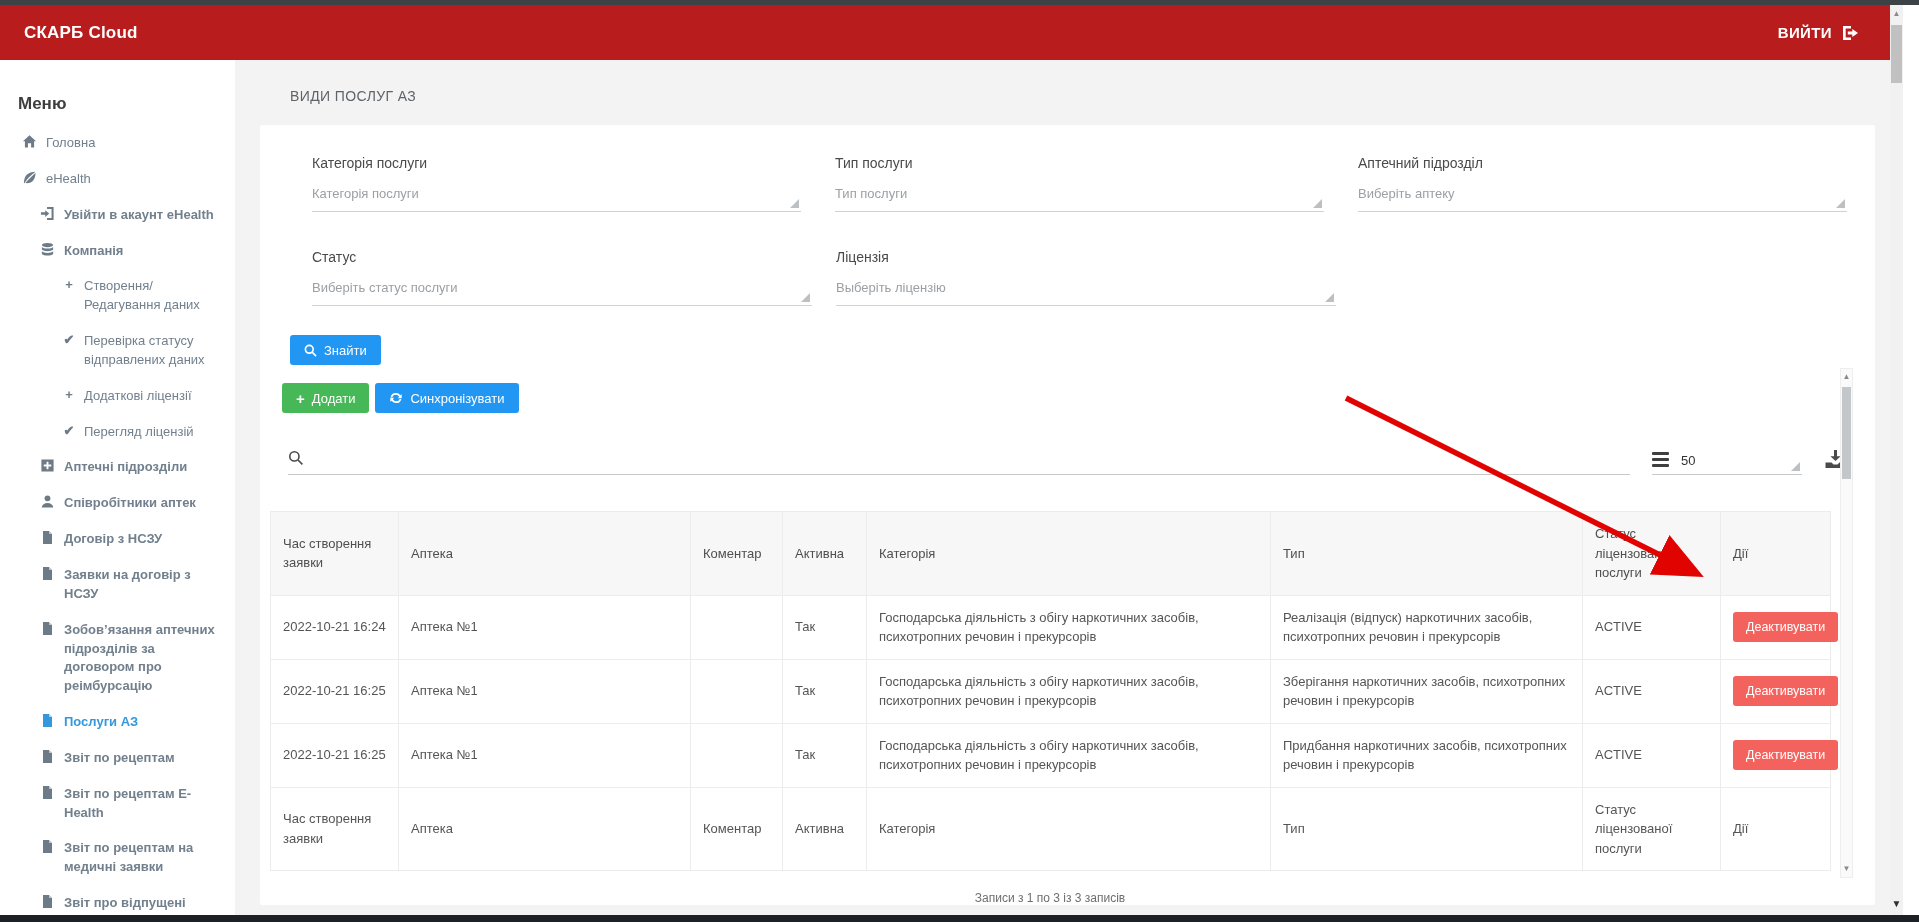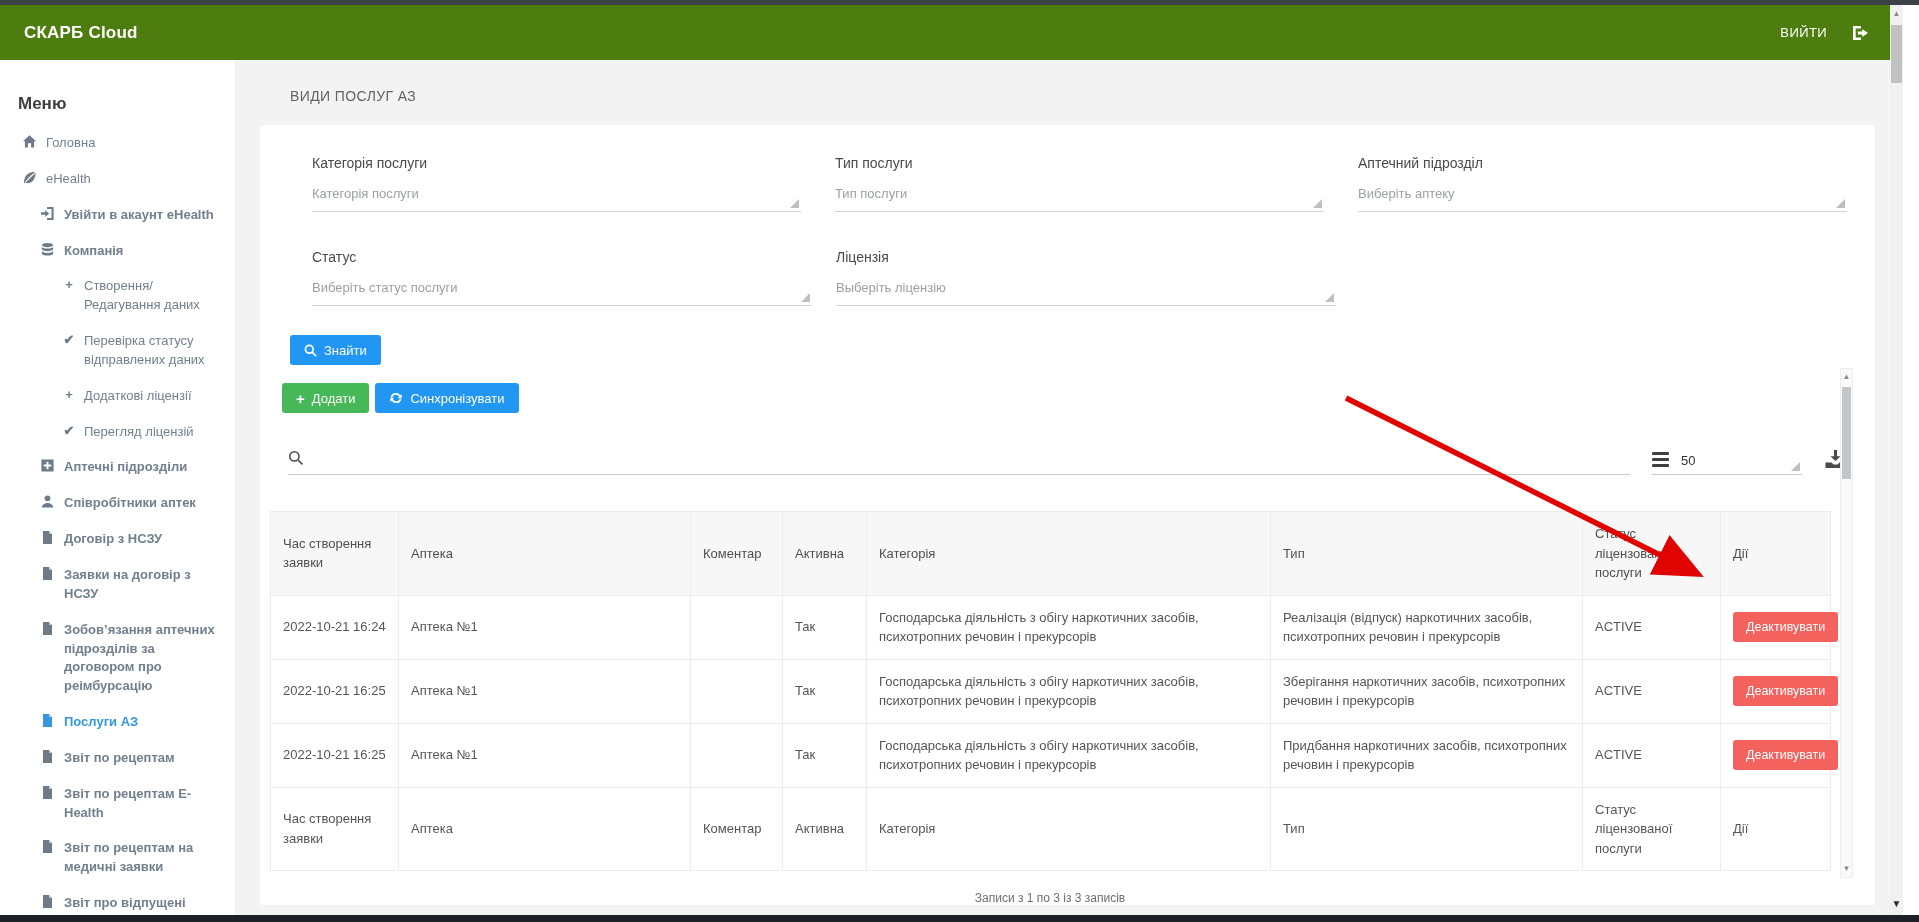--- a/index.html
+++ b/index.html
@@ -1,24 +1,24 @@
 <!DOCTYPE html>
 <html><head>
 <meta charset="utf-8">
 <style>
   * { margin:0; padding:0; box-sizing:border-box; }
   html,body { width:1919px; height:922px; overflow:hidden; }
   body { font-family:"Liberation Sans", sans-serif; background:#fff; position:relative; color:#444; }
 
   
   .top-strip { position:absolute; left:0; top:0; width:1919px; height:5px; background:#3d4247; z-index:5; }
-  .app-header { position:absolute; left:0; top:5px; width:1890px; height:55px; background:#4d7c0f; z-index:4;
-                display:flex; align-items:center; justify-content:space-between; padding:0 20px 0 24px; }
+  .app-header { position:absolute; left:0; top:5px; width:1890px; height:55px; background:#b91c1c; z-index:4;
+                display:flex; align-items:center; justify-content:space-between; padding:0 30px 0 24px; }
   .brand { color:#fff; font-size:17px; font-weight:bold; letter-spacing:.2px; }
-  .logout { display:flex; align-items:center; gap:24px; color:#fff; font-weight:normal; font-size:13px; cursor:pointer; letter-spacing:.4px; }
+  .logout { display:flex; align-items:center; gap:9px; color:#fff; font-weight:bold; font-size:15px; cursor:pointer; letter-spacing:.4px; }
   .logout svg { display:block; }
 
   
   .sidebar { position:absolute; left:0; top:60px; width:235px; height:855px; background:#fff; z-index:3; overflow:hidden; }
   .menu-title { font-size:17px; font-weight:bold; color:#3e3e3e; margin:34px 0 20px 18px; }
   .side-item { display:flex; align-items:flex-start; gap:8px; color:#72808e; font-size:13px; line-height:1.45;
                margin-bottom:17px; cursor:pointer; padding-right:10px; }
   .side-item .ic { flex:0 0 auto; width:16px; height:16px; margin-top:0; color:#6d7b89; }
   .side-item .ic svg { width:15px; height:15px; fill:currentColor; display:block; }
   .side-item .ic.txt { font-size:13px; font-weight:bold; line-height:15px; text-align:center; width:14px; }

